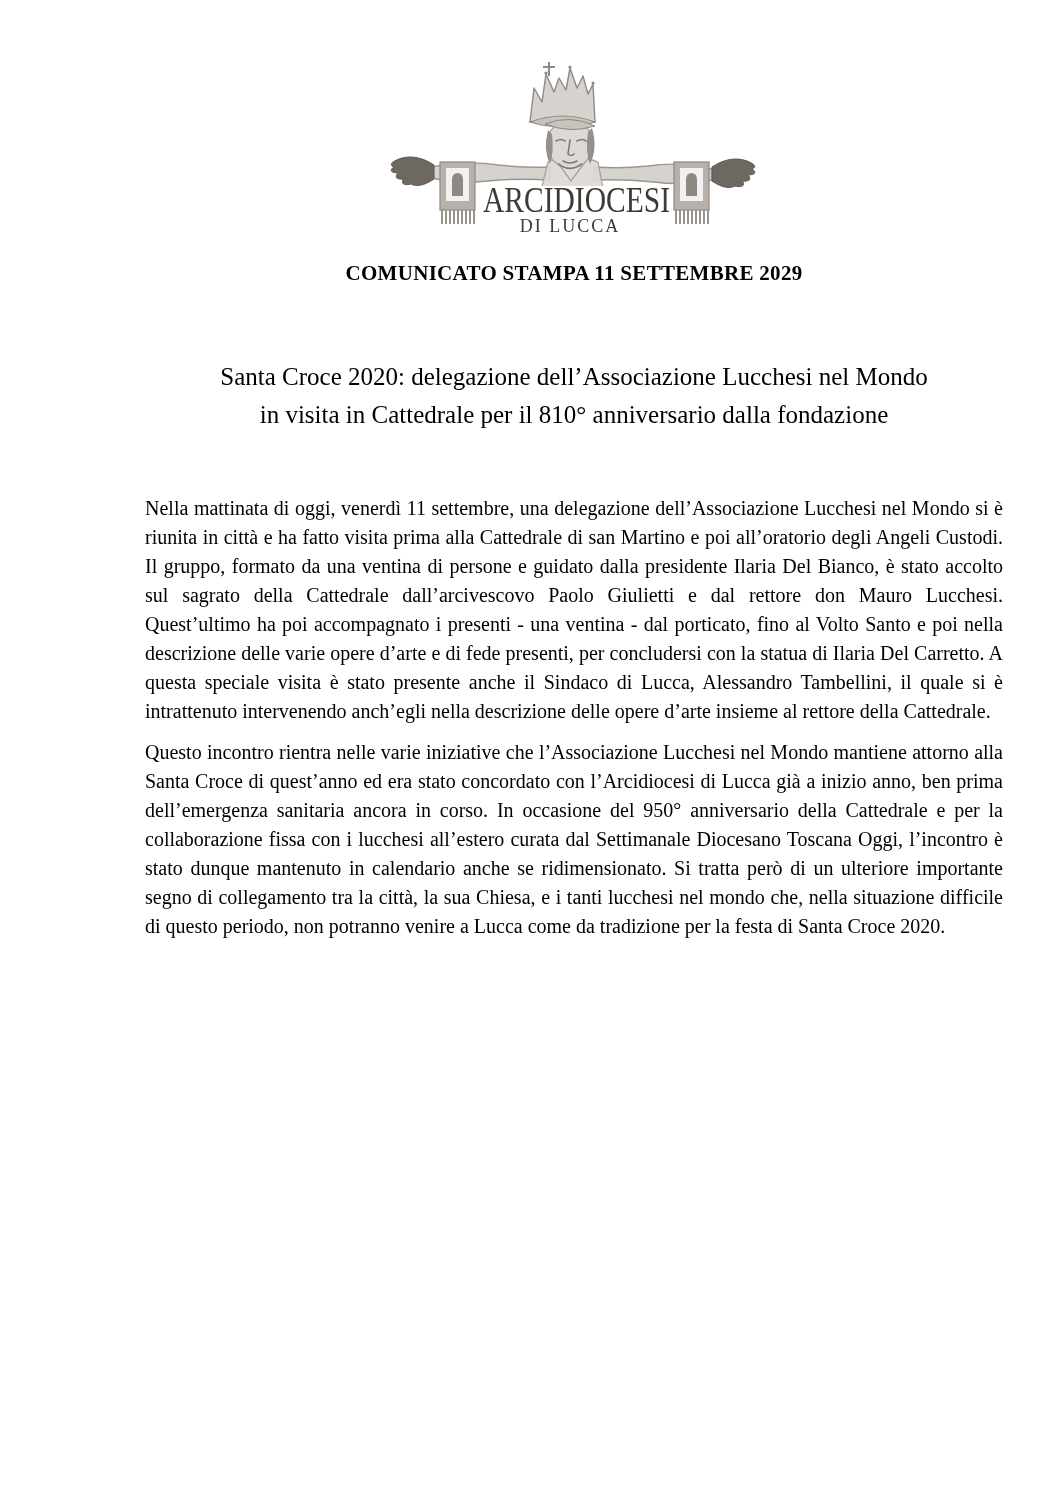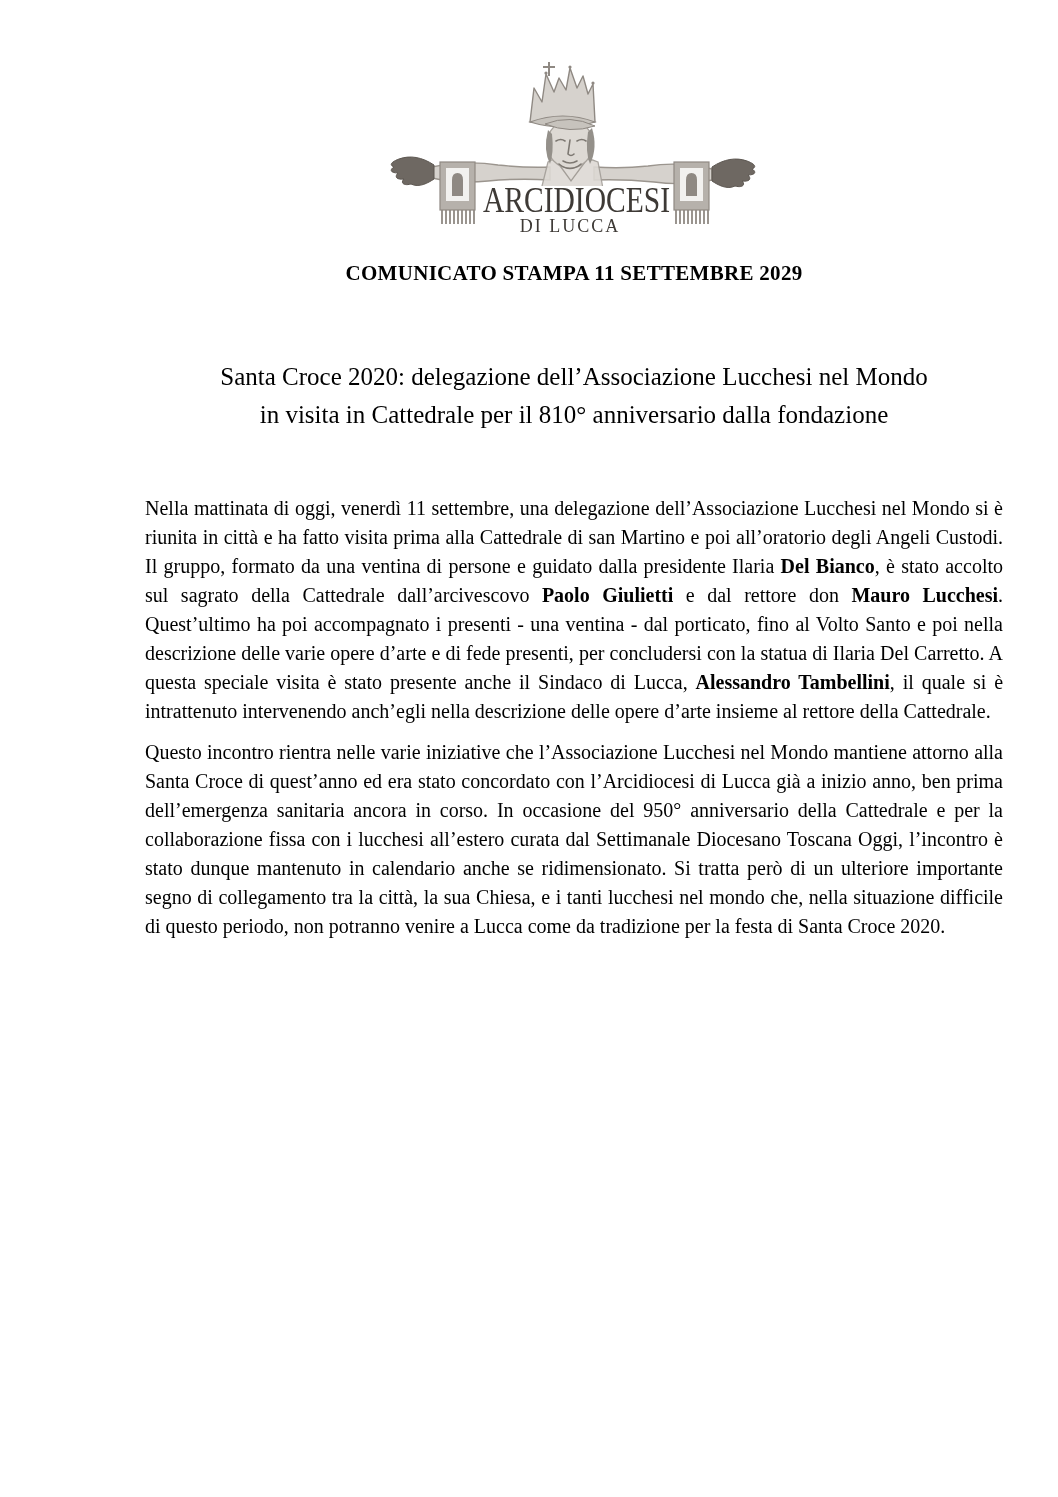--- a/index.html
+++ b/index.html
@@ -46,21 +46,21 @@
   .body-text {
     position: absolute;
     left: 100px;
     top: 494px;
     width: 858px;
     font-size: 20px;
     line-height: 29px;
     text-align: justify;
   }
   .body-text p { margin-bottom: 12px; }
-  .body-text .b { font-weight: bold; }
+  .body-text .b { font-weight: normal; }
   svg text { font-family: "Liberation Serif", serif; }
 </style>
 </head>
 <body>
 
 <div class="page">
 
   <div class="logo">
     <svg viewBox="0 0 372 180" width="372" height="180">
 

